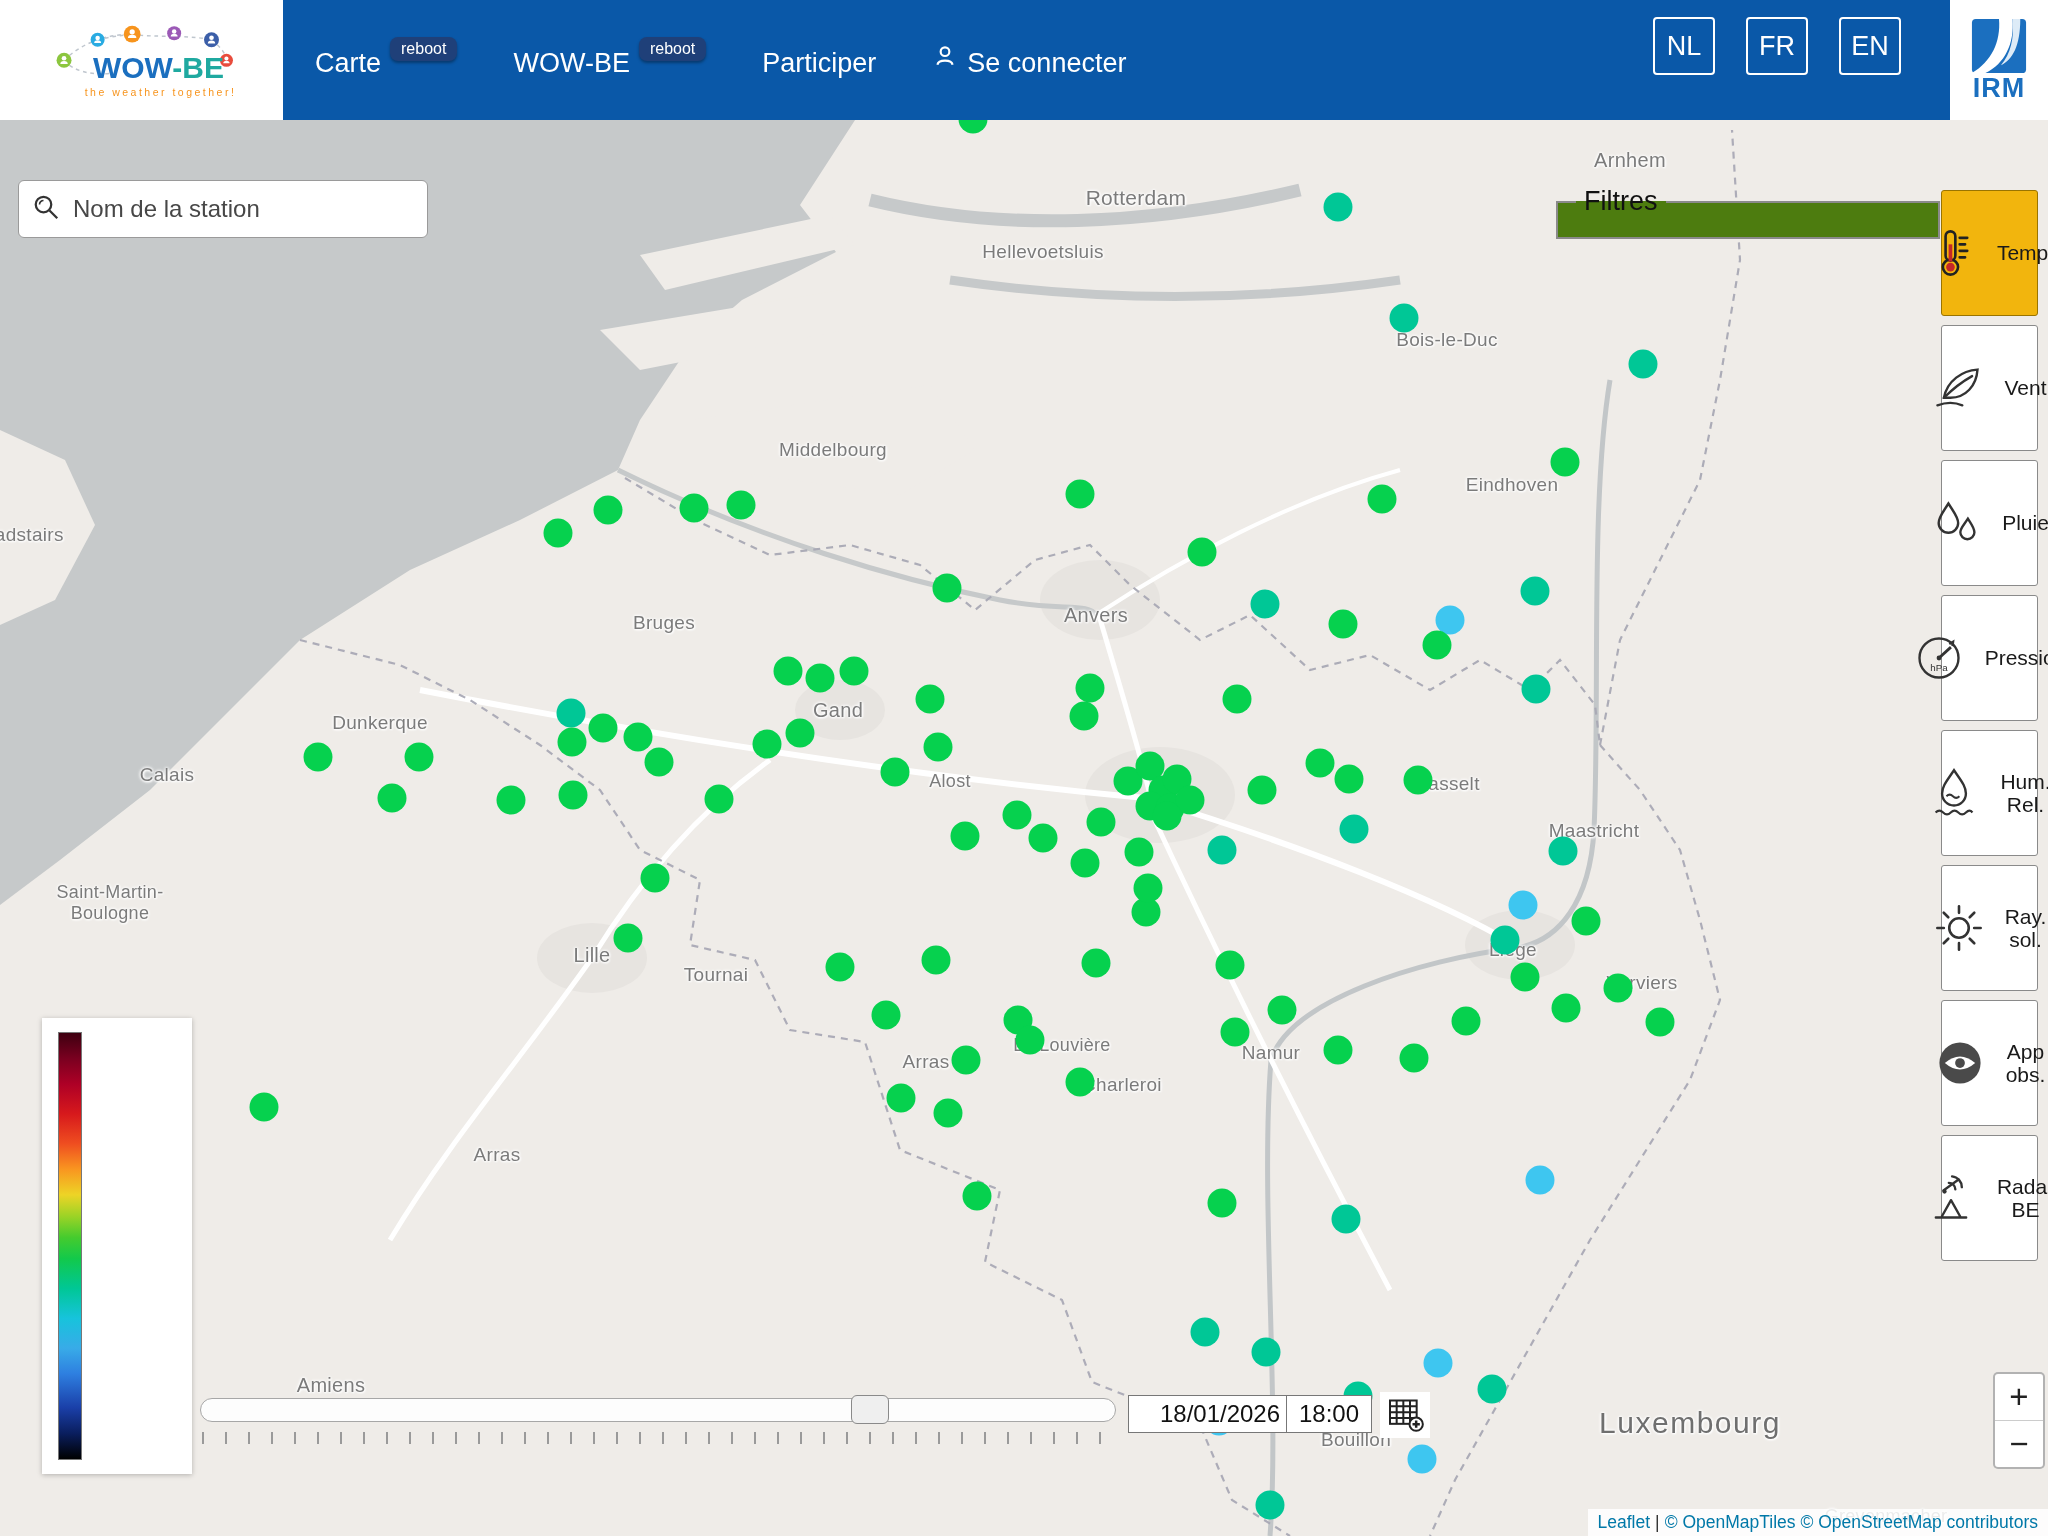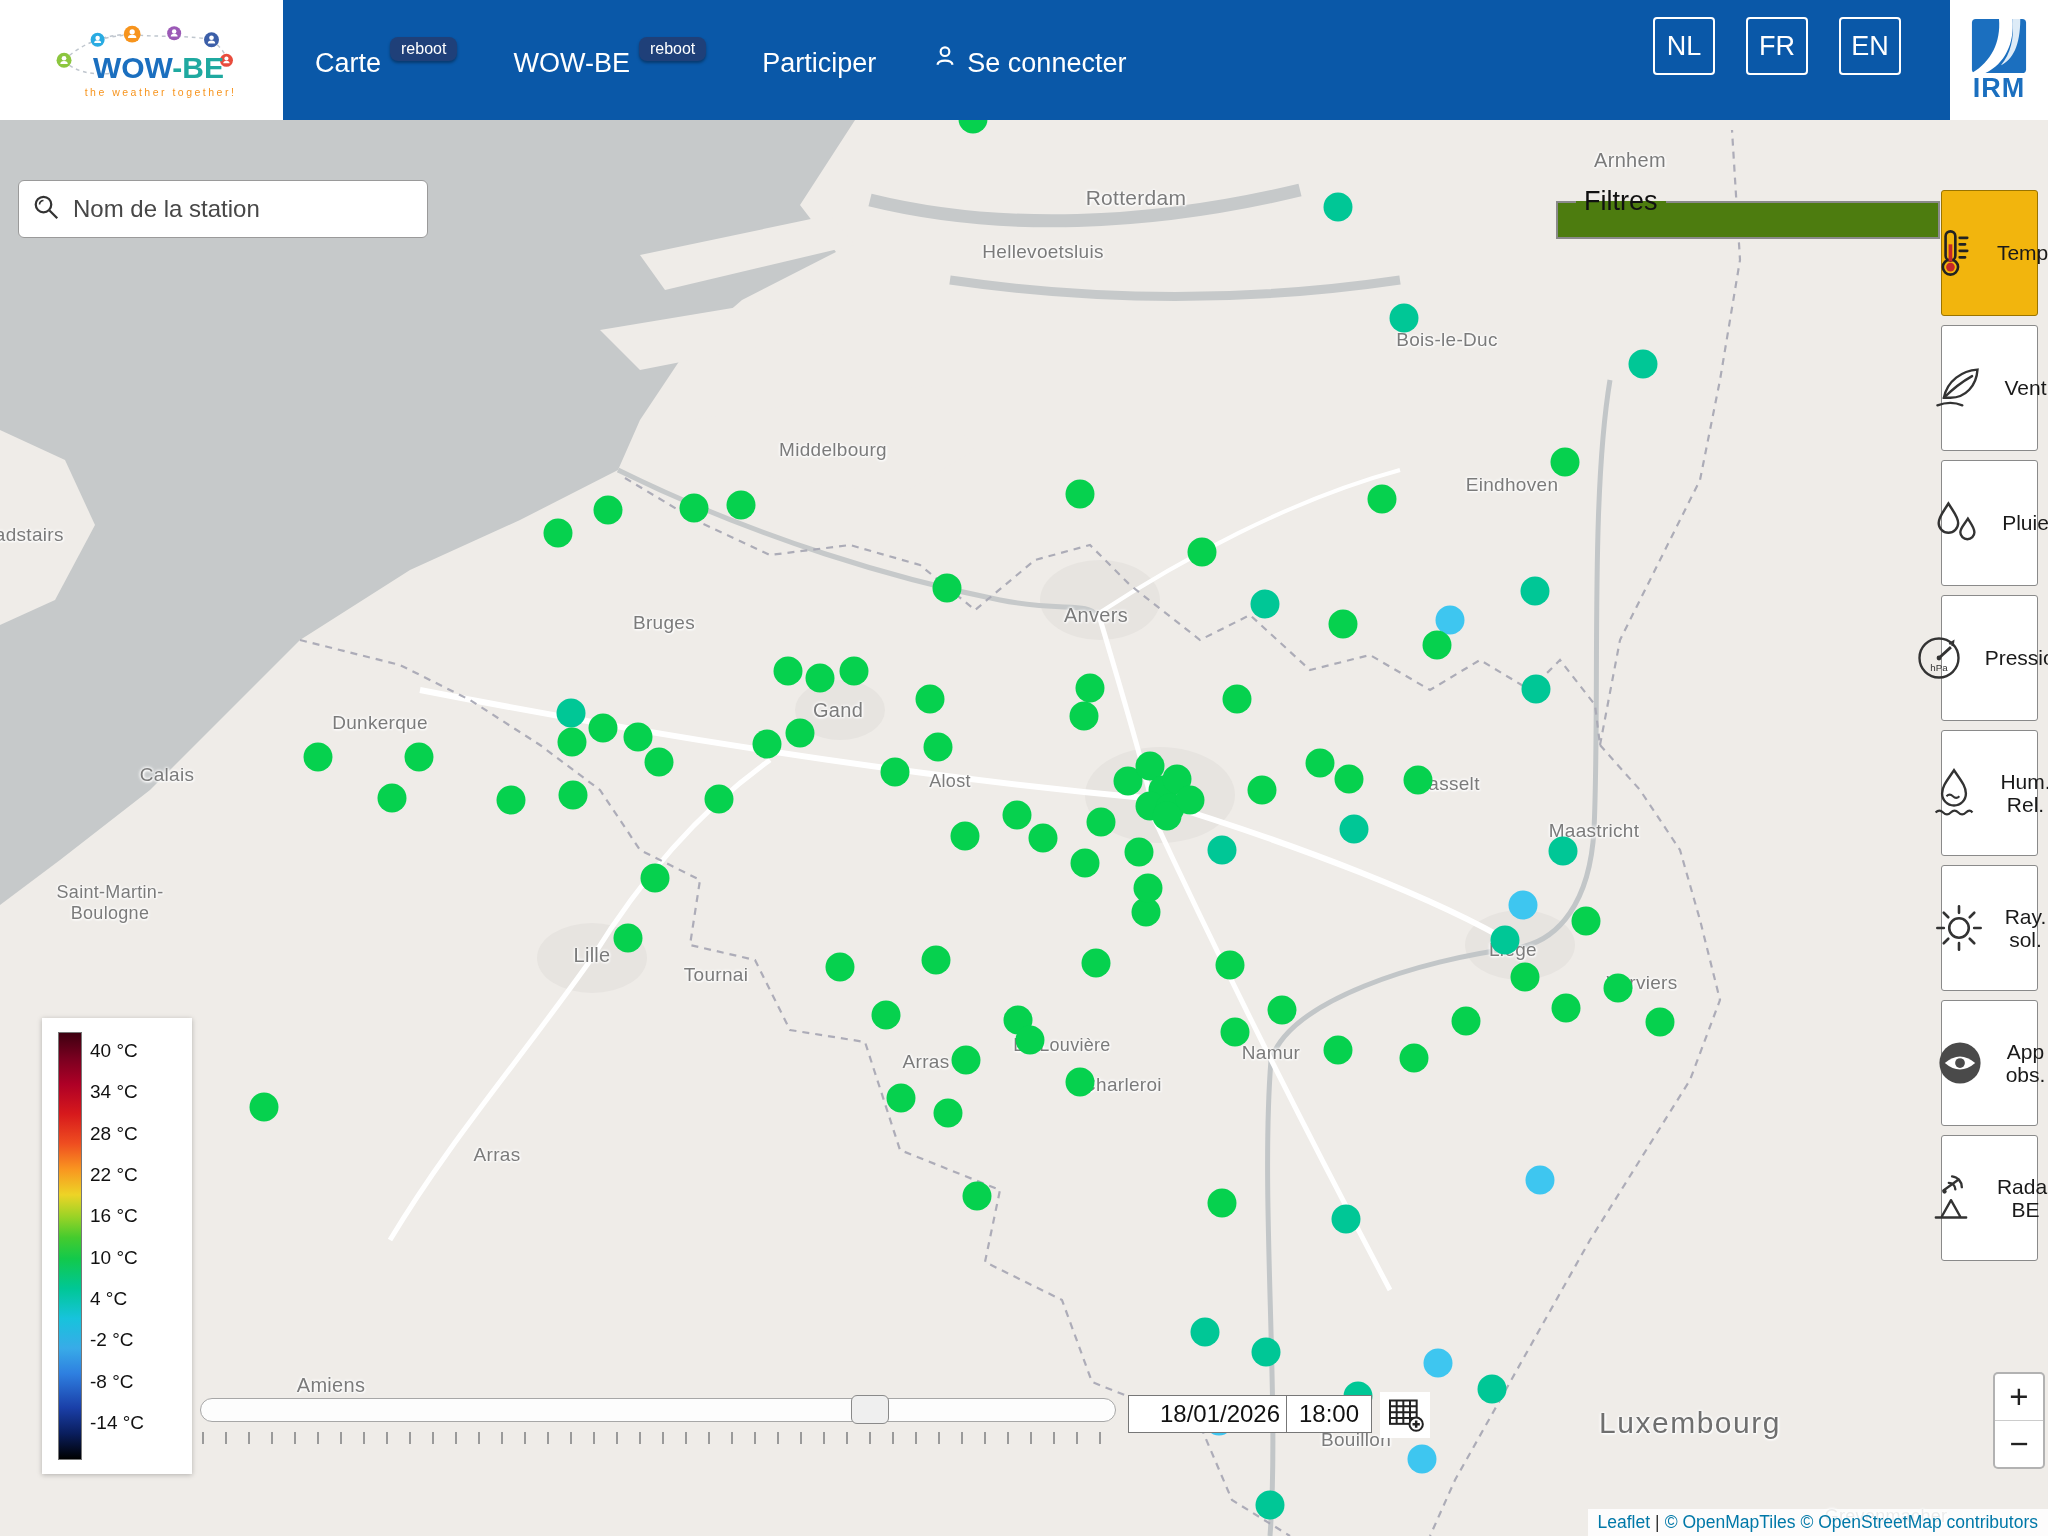--- a/index.html
+++ b/index.html
@@ -391,32 +391,20 @@
             <path d="M25 4 a10 10 0 0 1 9 10"></path>
             <path d="M22 10 a6 6 0 0 1 6 6"></path>
             <circle cx="18" cy="18" r="2" fill="#333" stroke="none"></circle>
           </svg></div>
         <div class="llabel">Radar BE</div>
       </div>
     </div>
 
   <div class="legend">
     <div class="bar" style="background: linear-gradient(rgb(62, 0, 16) 0%, rgb(122, 0, 32) 6%, rgb(174, 0, 38) 12%, rgb(215, 25, 28) 19%, rgb(239, 78, 32) 26%, rgb(249, 150, 32) 32%, rgb(237, 212, 38) 38%, rgb(156, 211, 38) 43%, rgb(69, 203, 46) 48%, rgb(18, 201, 75) 53%, rgb(0, 199, 150) 60%, rgb(23, 195, 220) 67%, rgb(56, 171, 232) 74%, rgb(46, 127, 224) 80%, rgb(26, 63, 168) 88%, rgb(10, 30, 94) 94%, rgb(0, 0, 0) 100%);"></div>
-    <div class="llabels">
-        <div>40 °C</div>
-        <div>34 °C</div>
-        <div>28 °C</div>
-        <div>22 °C</div>
-        <div>16 °C</div>
-        <div>10 °C</div>
-        <div>4 °C</div>
-        <div>-2 °C</div>
-        <div>-8 °C</div>
-        <div>-14 °C</div>
-      </div>
   </div>
 
   <div class="zoomctl">
     <div class="zbtn">+</div>
     <div class="zbtn">−</div>
   </div>
 
   <div class="rail">
     <div class="handle" style="left: 650px;"></div>
   </div>

